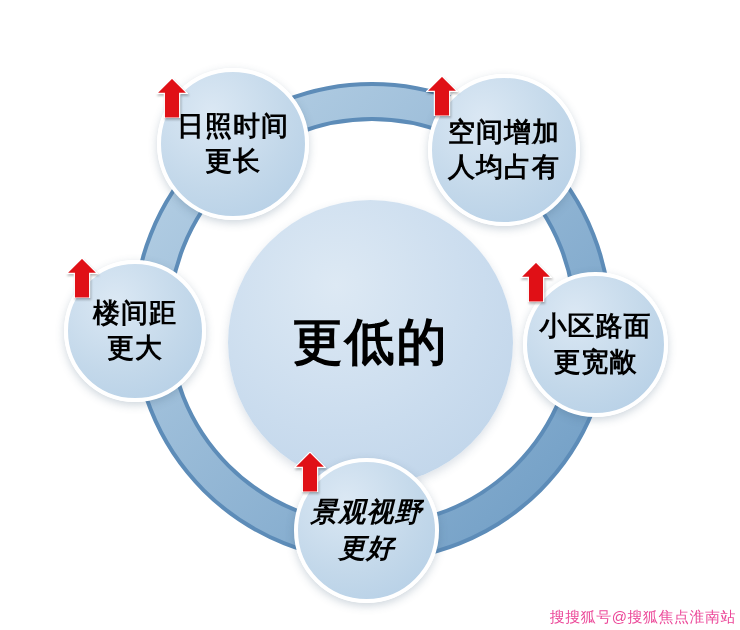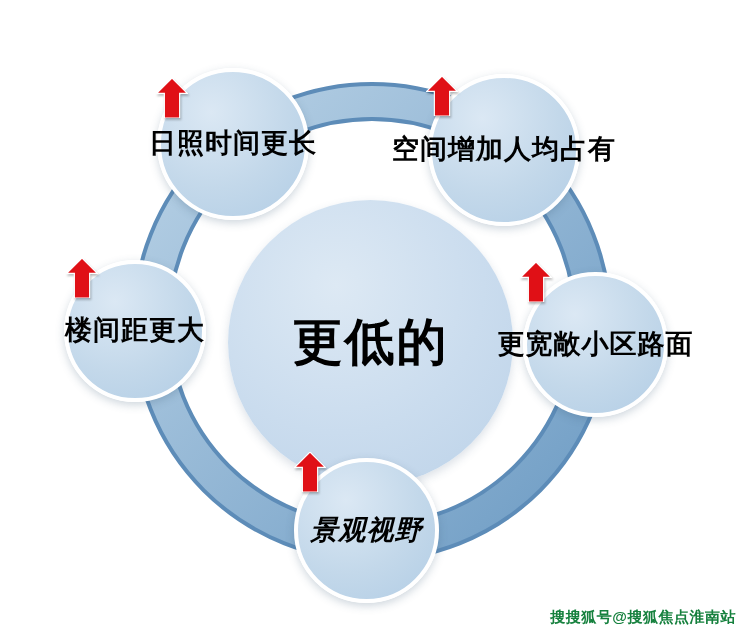--- a/index.html
+++ b/index.html
@@ -7,38 +7,38 @@
     width:740px;height:630px;position:relative;overflow:hidden;
     background:#ffffff;
     font-family:"Liberation Sans","DejaVu Sans",sans-serif;
   }
   .ring-svg{position:absolute;left:0;top:0;}
   .node{
     position:absolute;border-radius:50%;
     background:radial-gradient(circle at 35% 28%, #dbe8f4 0%, #c3d8ea 55%, #b2cde5 100%);
     border:4px solid #ffffff;
     box-shadow:0 3px 8px rgba(60,90,120,0.25);
-    display:flex;flex-direction:row;align-items:center;justify-content:center;
+    display:flex;flex-direction:column;align-items:center;justify-content:center;
     text-align:center;font-weight:bold;color:#000;box-sizing:border-box;
   }
   .node .line{font-size:27px;line-height:1.3;letter-spacing:1px;white-space:nowrap;}
   .center-node{
     position:absolute;border-radius:50%;
     background:radial-gradient(circle at 38% 30%, #dde9f4 0%, #cadcee 55%, #bcd2e8 100%);
     display:flex;flex-direction:column;align-items:center;justify-content:center;
     text-align:center;font-weight:bold;color:#000;
     box-shadow:0 4px 10px rgba(60,90,120,0.18);
     gap:24px;
   }
   .center-node .line{font-size:50px;line-height:1.22;letter-spacing:2px;white-space:nowrap;}
   .arrow{position:absolute;width:32px;height:40px;filter:drop-shadow(1px 2px 1px rgba(0,0,0,0.25));}
   .arrow svg{display:block;width:100%;height:100%;}
   .watermark{
     position:absolute;right:4px;bottom:3px;
-    font-size:15px;font-weight:bold;color:#15803d;letter-spacing:0.5px;margin-left:32px;
+    font-size:15px;font-weight:normal;color:#ec4899;letter-spacing:0.5px;margin-left:32px;
   }
 </style>
 </head>
 <body>
 
 <svg class="ring-svg" width="740" height="630">
   <defs>
     <linearGradient id="ringGrad" x1="0" y1="0" x2="1" y2="1">
       <stop offset="0" stop-color="#b9d2e6"></stop>
       <stop offset="1" stop-color="#6e9cc4"></stop>
@@ -62,26 +62,27 @@
   <div class="line">空间增加</div>
   <div class="line">人均占有</div>
 </div>
 
 <div class="node" style="left:64px;top:260px;width:142px;height:142px;">
   <div class="line">楼间距</div>
   <div class="line">更大</div>
 </div>
 
 <div class="node" style="left:523px;top:272px;width:145px;height:145px;">
+  <div class="line">小区路面</div>
   <div class="line">更宽敞</div>
-  <div class="line">小区路面</div>
 </div>
 
 <div class="node" style="left:294px;top:458px;width:145px;height:145px;font-style:italic;">
   <div class="line">景观视野</div>
+  <div class="line">更好</div>
 </div>
 
 <div class="arrow" style="left:156px;top:78px;">
   <svg viewBox="0 0 26 34">
       <polygon points="13,0 26,13 19.5,13 19.5,34 6.5,34 6.5,13 0,13" fill="#e01016" stroke="#ffffff" stroke-width="1"></polygon>
     </svg>
 </div>
 <div class="arrow" style="left:426px;top:76px;">
   <svg viewBox="0 0 26 34">
       <polygon points="13,0 26,13 19.5,13 19.5,34 6.5,34 6.5,13 0,13" fill="#e01016" stroke="#ffffff" stroke-width="1"></polygon>

